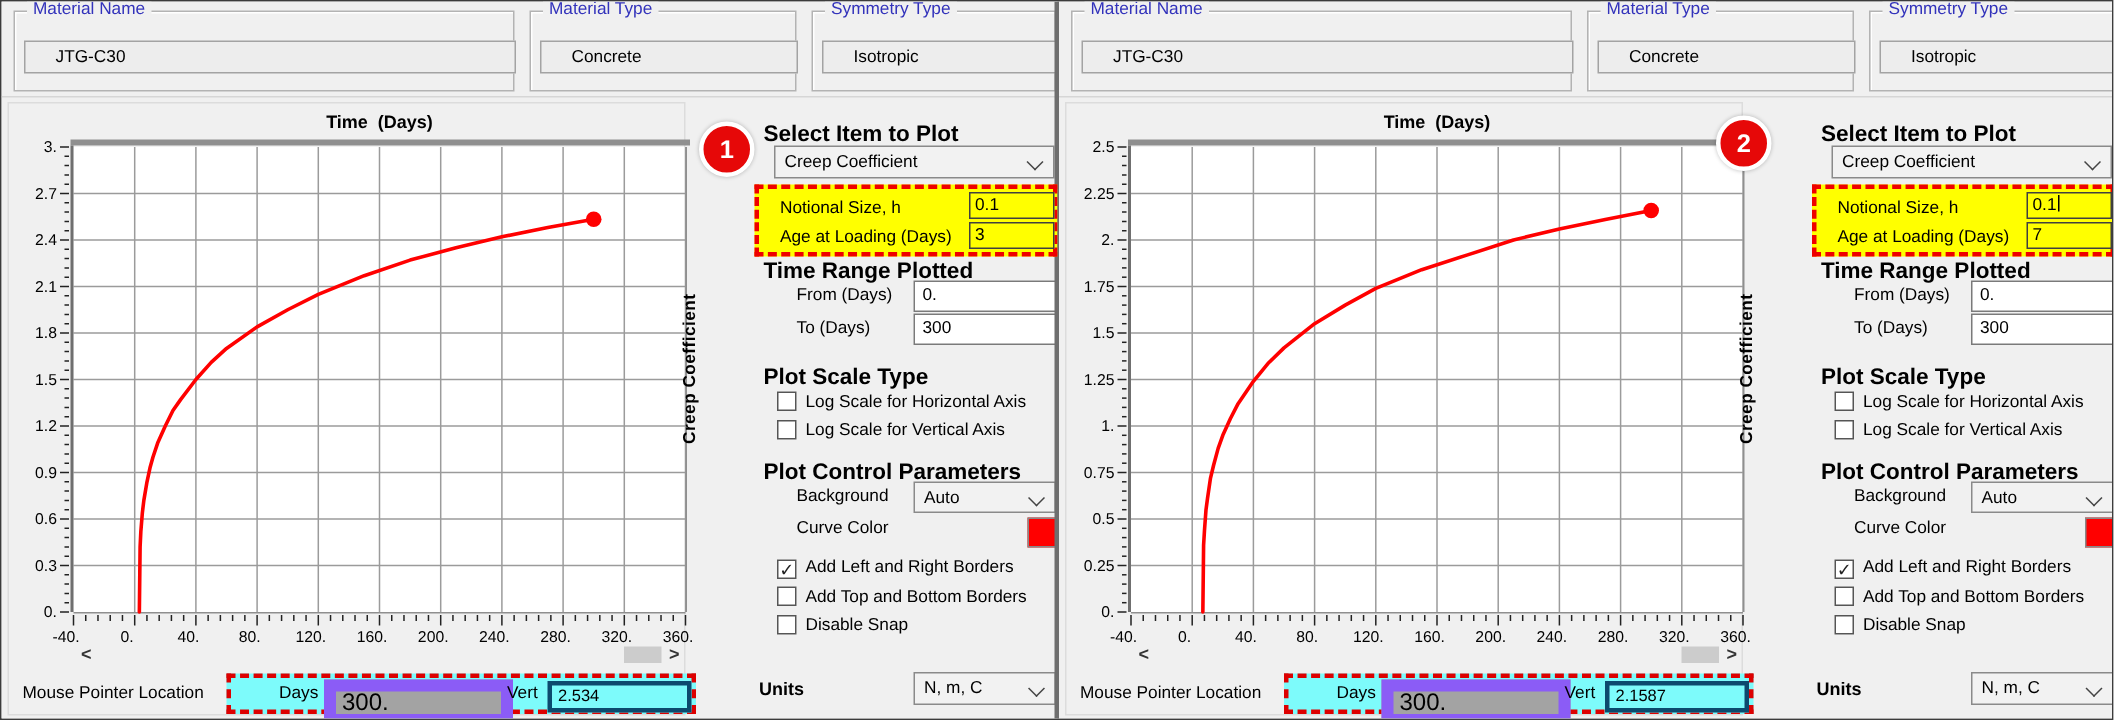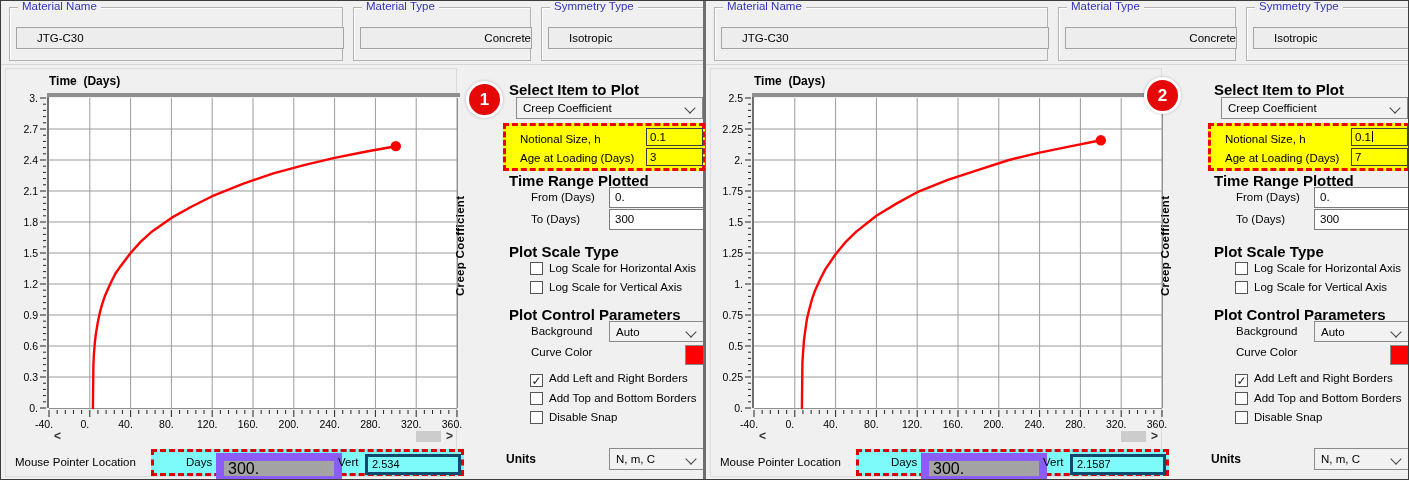--- a/index.html
+++ b/index.html
@@ -15,28 +15,28 @@
   .groupbox{position:absolute;top:6px;height:52px;border:1px solid #b3b3b3;box-shadow:1px 1px 0 #fff inset;}
   .gb-label{position:absolute;top:-8px;left:8px;background:#f0f0f0;padding:0 4px;
             color:#3333bb;font-size:11.5px;white-space:nowrap;}
   .gb-name{left:8px;width:332px;}
   .gb-type{left:352px;width:176px;}
   .gb-sym{left:540px;width:161px;}
   .ro-field{position:absolute;left:6px;top:19px;height:20px;background:#ededed;
             border:1px solid #a3a3a3;font-size:11.5px;line-height:20px;padding-left:20px;
             white-space:nowrap;overflow:hidden;}
   .gb-name .ro-field{width:306px;}
-  .gb-type .ro-field{width:150px;text-align:right;}
+  .gb-type .ro-field{width:150px;}
   .gb-sym .ro-field{width:140px;}
   .strip-line{position:absolute;left:0;top:63px;width:704px;height:1px;background:#d6d6d6;}
 
   
   .chart-box{position:absolute;left:4px;top:67px;width:452px;height:409px;
              border:1px solid #dcdcdc;background:#f0f0f0;box-sizing:border-box;}
-  .chart-title{position:absolute;left:48px;top:73px;width:408px;text-align:left;
+  .chart-title{position:absolute;left:48px;top:73px;width:408px;text-align:center;
                font-weight:bold;font-size:12px;white-space:pre;}
   svg.chart{position:absolute;left:0;top:89px;width:470px;height:352px;font-family:"Liberation Sans",sans-serif;}
   .ylabel-vert{position:absolute;left:453px;top:158px;width:17px;height:174px;
                writing-mode:vertical-rl;transform:rotate(180deg);
                font-weight:bold;font-size:11.5px;text-align:center;letter-spacing:.3px;}
   .scrollbar{position:absolute;left:48px;top:429px;width:408px;height:14px;}
   .sb-left,.sb-right{position:absolute;top:-1px;font-size:12px;font-weight:bold;color:#333;cursor:default;}
   .sb-left{left:5px;}
   .sb-right{left:397px;}
   .sb-thumb{position:absolute;left:367px;top:1px;width:25px;height:11px;background:#ccc;}
@@ -85,21 +85,21 @@
   .yb-f2{top:22px;}
   .caret{display:inline-block;width:1px;height:11px;background:#000;margin-left:1px;vertical-align:-1px;}
 
   .l-from{left:530px;top:190px;}
   .l-to{left:530px;top:212px;}
   .tfield{position:absolute;left:608px;width:94px;height:19px;background:#fff;
           border:1px solid #7a7a7a;font-size:11.5px;line-height:18px;padding-left:5px;}
   .f-from{top:186px;}
   .f-to{top:208px;}
 
-  .cbrow{position:absolute;left:517px;white-space:nowrap;margin-left:12px;}
+  .cbrow{position:absolute;left:517px;white-space:nowrap;}
   .r-logh{top:257px;}
   .r-logv{top:276px;}
   .r-lr{top:367px;}
   .r-tb{top:387px;}
   .r-snap{top:406px;}
   .cb{display:inline-block;width:13px;height:13px;background:#fff;border:1px solid #555;
       vertical-align:-3px;text-align:center;line-height:13px;font-size:12px;color:#222;box-sizing:border-box;}
   .cb-lbl{margin-left:6px;font-size:11.5px;}
 
   .l-bg{left:530px;top:324px;}

